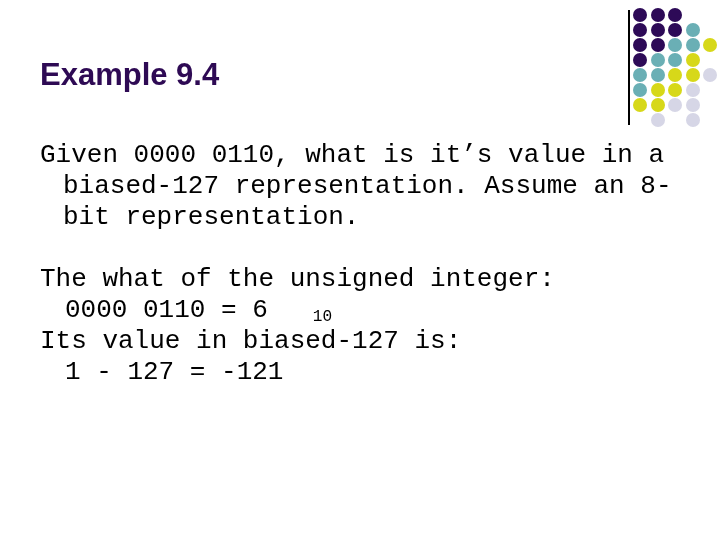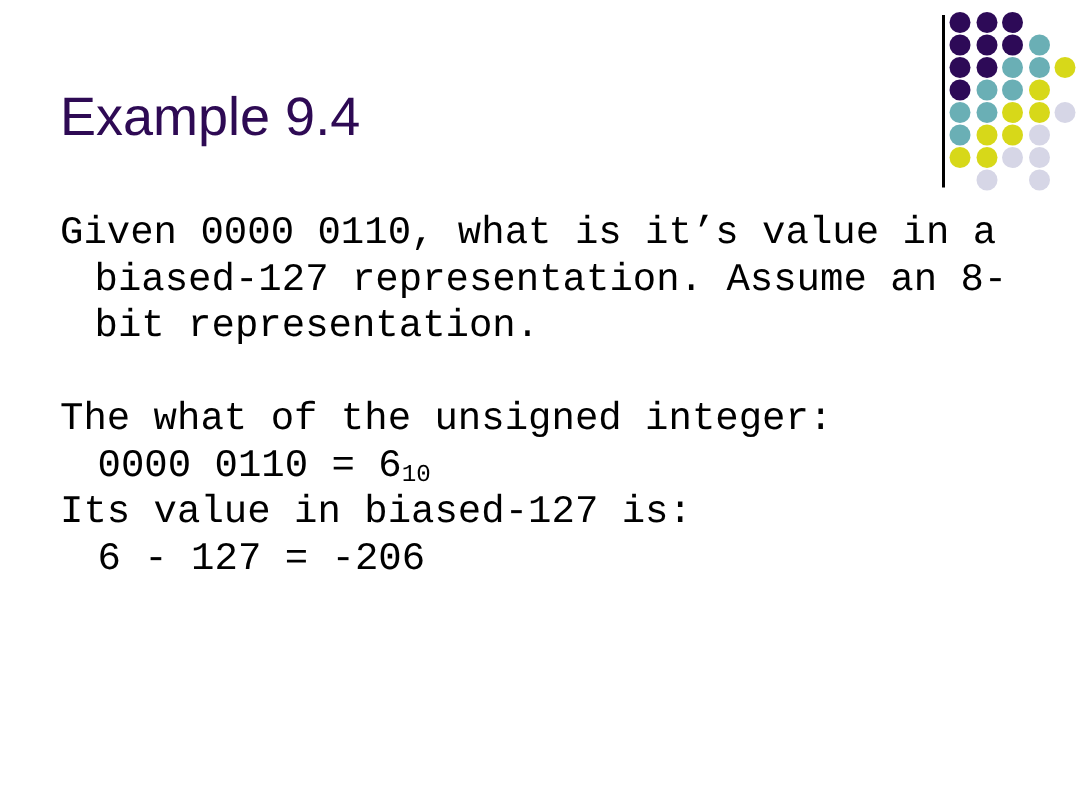--- a/index.html
+++ b/index.html
@@ -55,22 +55,22 @@
   .c-teal     { background: #6aafb5; }
   .c-yellow   { background: #d7d819; }
   .c-lavender { background: #d6d6e6; }
 
   
   .title {
     position: absolute;
     left: 40px;
     top: 58px;
     width: 560px;
-    font-size: 36px;
-    font-weight: normal;
+    font-size: 31px;
+    font-weight: bold;
     color: #2e0a54;
     letter-spacing: 0px;
     line-height: 1.1;
     margin: 0;
     font-family: "Liberation Sans", sans-serif;
   }
 
   
   .body {
     position: absolute;
@@ -98,20 +98,21 @@
     padding: 0;
     white-space: pre;
   }
   .line.indent {
     padding-left: 25px;
   }
   sub {
     font-size: 0.62em;
     vertical-align: -0.22em;
     line-height: 0;
+    margin-left: 45px;
   }
 </style>
 </head>
 <body>
 
 <div class="slide">
 
   <div class="deco">
     <div class="deco-rule"></div>
     <div class="dot-grid" id="dot-grid">
@@ -156,17 +157,17 @@
     <p class="para">Given 0000 0110, what is it’s value in a biased-127 representation. Assume an 8-bit representation.</p>
 
     <div class="spacer"></div>
 
     <div class="line">The what of the unsigned integer:</div>
 
     <div class="line indent"><span>0000 0110 = 6</span><sub>10</sub></div>
 
     <div class="line">Its value in biased-127 is:</div>
 
-    <div class="line indent">6 - 127 = -206</div>
+    <div class="line indent">1 - 127 = -121</div>
 
   </div>
 
 </div>
 
 </body></html>

